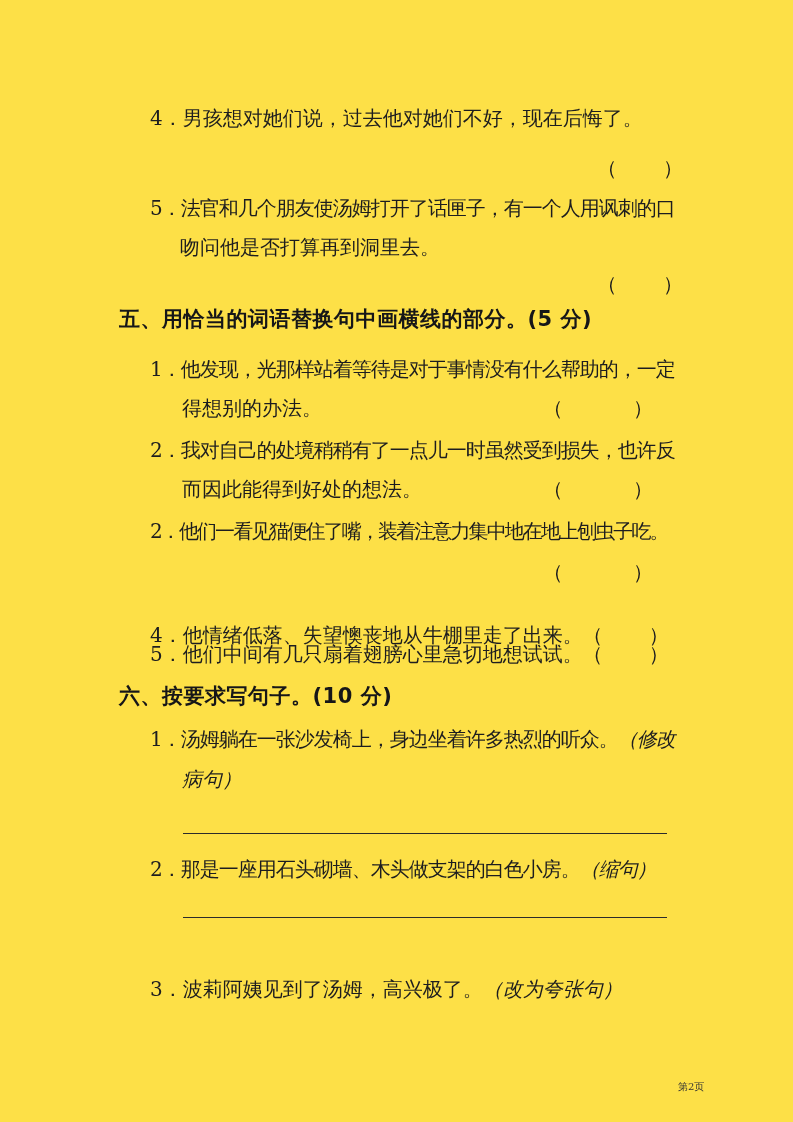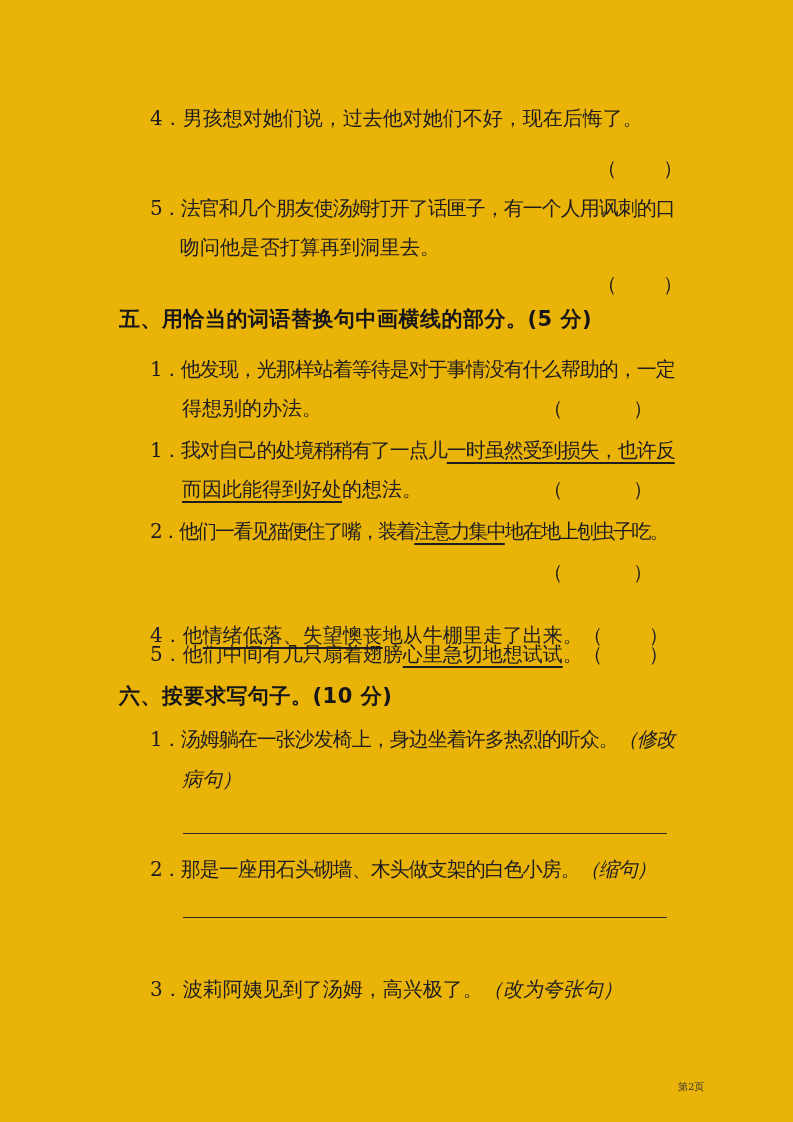--- a/index.html
+++ b/index.html
@@ -1,29 +1,29 @@
 <!DOCTYPE html>
 <html><head>
 <meta charset="utf-8">
 <style>
   html,body{margin:0;padding:0;background:#ffffff;}
   .page{
     position:relative;
     width:793px;height:1122px;
-    background:#eab308;
+    background:#fde047;
     font-family:"DejaVu Serif","Liberation Serif",serif;
     font-size:20px;color:#1d1d1f;
     overflow:hidden;
   }
   .ln{position:absolute;white-space:nowrap;line-height:30px;height:30px;}
   .sec-title{
     font-family:"DejaVu Sans","Liberation Sans",sans-serif;
     font-weight:700;font-size:21px;letter-spacing:.5px;color:#161618;
   }
-  .u{text-decoration:underline;text-underline-offset:5px;text-decoration-thickness:1.5px;margin-top:36px;}
+  .u{text-underline-offset:5px;text-decoration-thickness:1.5px;margin-top:36px;}
   .kai{font-style:italic;}
   .cond1{letter-spacing:-1px;}
   .cond2{letter-spacing:-1.9px;}
   .blank{position:absolute;line-height:30px;height:30px;display:flex;align-items:center;}
   .gap-n{display:inline-block;width:46px;}
   .gap-w{display:inline-block;width:70px;}
   .ansline{position:absolute;height:30px;border-bottom:1.6px solid #2b2b2b;}
   .footer{position:absolute;font-size:10px;color:#333;}
 </style>
 </head>
@@ -62,21 +62,21 @@
   <div class="ln" style="top:393px;left:182px">
     <span>得想别的办法。</span>
   </div>
   <div class="blank" style="top:393px;left:543px">
     <span>（</span>
     <span class="gap-w"></span>
     <span>）</span>
   </div>
 
   <div class="ln cond1" style="top:435px;left:150px">
-    <span>1．我对自己的处境稍稍有了一点儿</span><span class="u">一时虽然受到损失，也许反</span>
+    <span>2．我对自己的处境稍稍有了一点儿</span><span class="u">一时虽然受到损失，也许反</span>
   </div>
   <div class="ln" style="top:474px;left:182px">
     <span class="u">而因此能得到好处</span><span>的想法。</span>
   </div>
   <div class="blank" style="top:474px;left:543px">
     <span>（</span>
     <span class="gap-w"></span>
     <span>）</span>
   </div>
 

